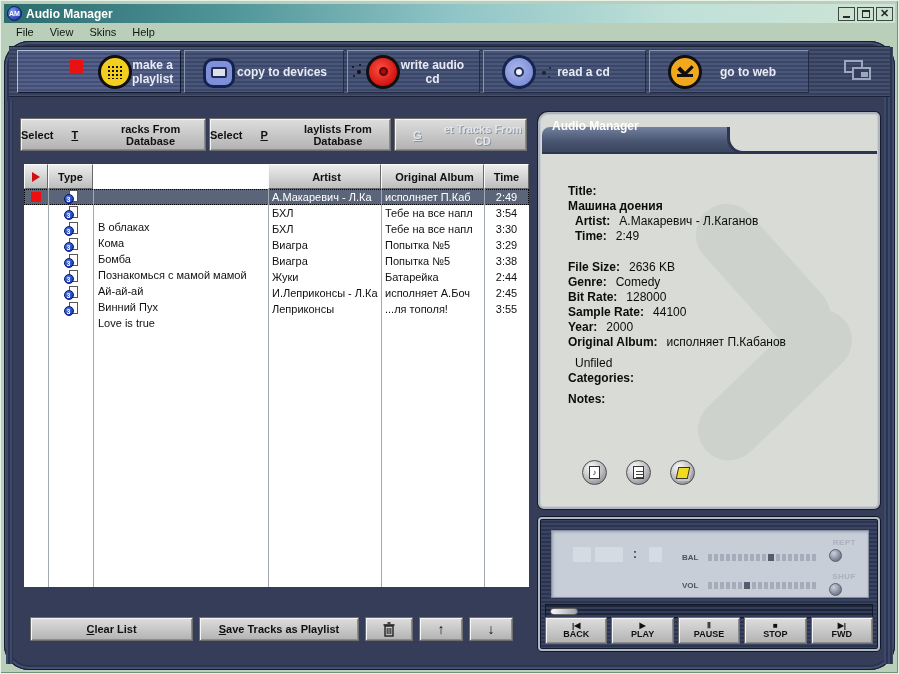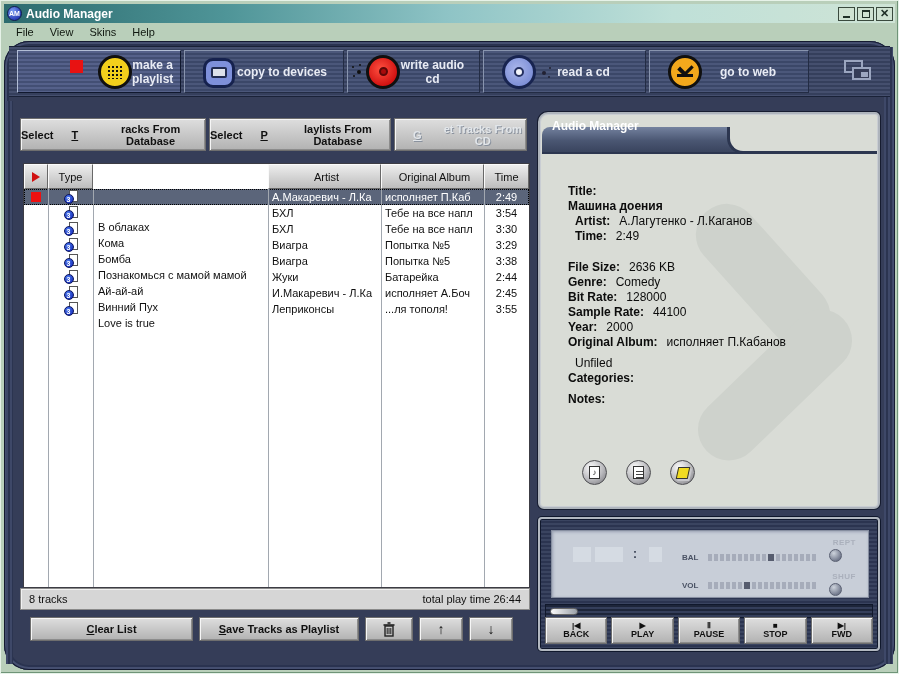--- a/index.html
+++ b/index.html
@@ -81,21 +81,21 @@
           color:#101010;font-size:11px;font-weight:bold;display:flex;align-items:center;justify-content:center;
           cursor:pointer;padding:0;}
   .db-btn{height:33px;gap:18px;}
   .sysbtn.disabled{color:#e2e6ea;text-shadow:1px 1px 0 #8a929e;cursor:default;}
   .ukey{text-decoration:underline;}
 
   .tablebox{position:absolute;left:10px;top:53px;width:507px;height:425px;border:1px solid #3c3c44;background:#fff;}
   .thead{display:flex;height:25px;}
   .th{background:linear-gradient(180deg,#ededed,#bdbdbd);border:1px solid;cursor:pointer;
       border-color:#fafafa #686868 #686868 #fafafa;display:flex;align-items:center;justify-content:center;
-      font-size:11px;font-weight:normal;color:#101010;}
+      font-size:11px;font-weight:bold;color:#101010;}
   .tbody{position:relative;height:398px;background:#fff;overflow:hidden;}
   .vline{position:absolute;top:0;bottom:0;width:1px;background:#a2a8b0;pointer-events:none;z-index:3;}
   .tr{display:flex;height:16px;align-items:center;font-size:11px;color:#101010;cursor:default;position:relative;z-index:1;}
   .tr.selected{background:#5b657a;color:#fff;outline:1px dotted #000;outline-offset:-1px;}
   .c-play{width:24px;display:flex;align-items:center;justify-content:center;flex:none;}
   .c-type{width:45px;display:flex;align-items:center;justify-content:center;flex:none;}
   .c-title{width:175px;padding-left:5px;white-space:nowrap;overflow:hidden;flex:none;margin-top:28px;}
   .c-artist{width:113px;padding-left:4px;white-space:nowrap;overflow:hidden;flex:none;}
   .c-album{width:103px;padding-left:4px;white-space:nowrap;overflow:hidden;flex:none;}
   .c-time{width:45px;text-align:center;flex:none;}
@@ -365,44 +365,40 @@
           </div>
           <div class="tr">
             <span class="c-play"></span>
             <span class="c-type">
                 <span class="mp3icon">
                   <span class="page"></span>
                   <span class="ball">3</span>
                 </span>
               </span>
             <span class="c-title">Винний Пух</span>
-            <span class="c-artist">И.Макаревич - Л.Ка</span>
+            <span class="c-artist">И.Леприконсы - Л.Ка</span>
             <span class="c-album">исполняет А.Боч</span>
             <span class="c-time">2:45</span>
           </div>
           <div class="tr">
             <span class="c-play"></span>
             <span class="c-type">
                 <span class="mp3icon">
                   <span class="page"></span>
                   <span class="ball">3</span>
                 </span>
               </span>
             <span class="c-title">Love is true</span>
             <span class="c-artist">Леприконсы</span>
             <span class="c-album">...ля тополя!</span>
             <span class="c-time">3:55</span>
           </div>
         </div>
       </div>
 
-      <div class="statusbar">
-        <span>8 tracks</span>
-        <span>total play time 26:44</span>
-      </div>
 
       <div class="action-row">
         <button class="sysbtn" style="width:163px">
           <span class="ukey">C</span>
             <span>lear List</span>
         </button>
         <button class="sysbtn" style="width:160px">
           <span class="ukey">S</span>
             <span>ave Tracks as Playlist</span>
         </button>
@@ -428,21 +424,21 @@
     <div class="info-panel">
       <div class="ip-header"></div>
       <div class="ip-title">Audio Manager</div>
       <div class="wm">
           <span class="wm-a"></span>
           <span class="wm-b"></span>
         </div>
       <div class="ip-body">
         <div class="irow"><span class="ilabel">Title:</span></div>
         <div class="irow"><span class="ilabel">Машина доения</span></div>
-        <div class="irow ind"><span class="ilabel">Artist:</span><span class="ival">А.Лагутенко - Л.Каганов</span></div>
+        <div class="irow ind"><span class="ilabel">Artist:</span><span class="ival">А.Макаревич - Л.Каганов</span></div>
         <div class="irow ind"><span class="ilabel">Time:</span><span class="ival">2:49</span></div>
         <div class="gap16"></div>
         <div class="irow"><span class="ilabel">File Size:</span><span class="ival">2636 KB</span></div>
         <div class="irow"><span class="ilabel">Genre:</span><span class="ival">Comedy</span></div>
         <div class="irow"><span class="ilabel">Bit Rate:</span><span class="ival">128000</span></div>
         <div class="irow"><span class="ilabel">Sample Rate:</span><span class="ival">44100</span></div>
         <div class="irow"><span class="ilabel">Year:</span><span class="ival">2000</span></div>
         <div class="irow"><span class="ilabel">Original Album:</span><span class="ival">исполняет П.Кабанов</span></div>
         <div class="gap6"></div>
         <div class="irow ind"><span>Unfiled</span></div>

